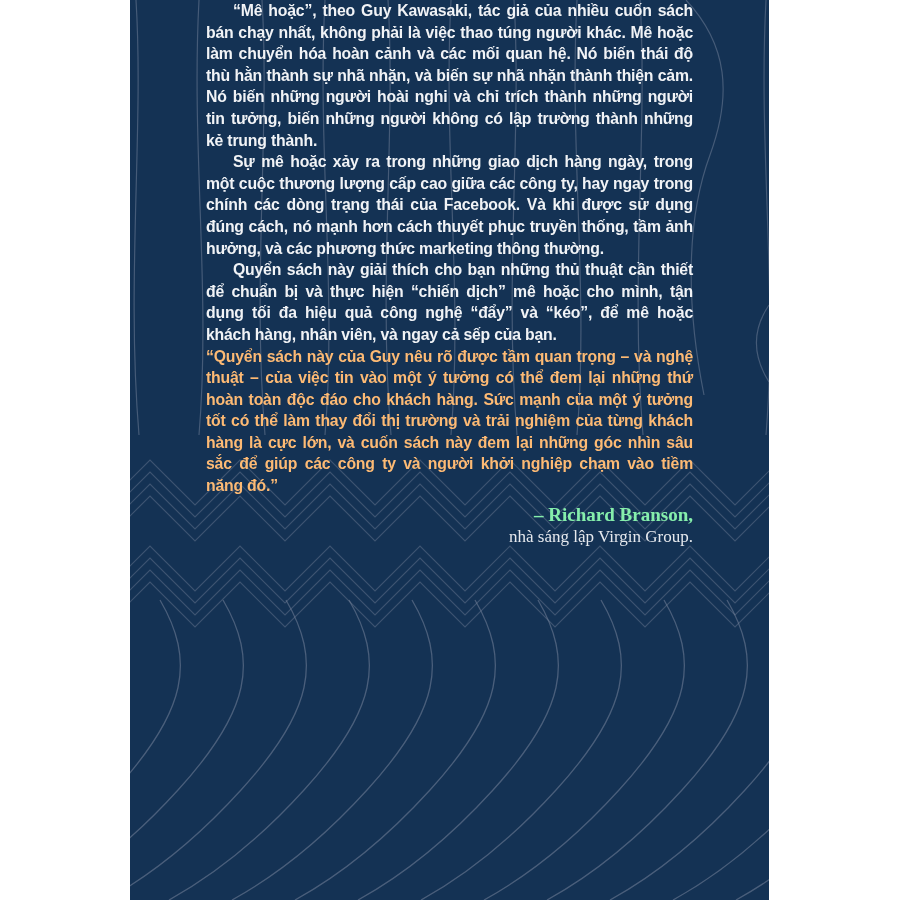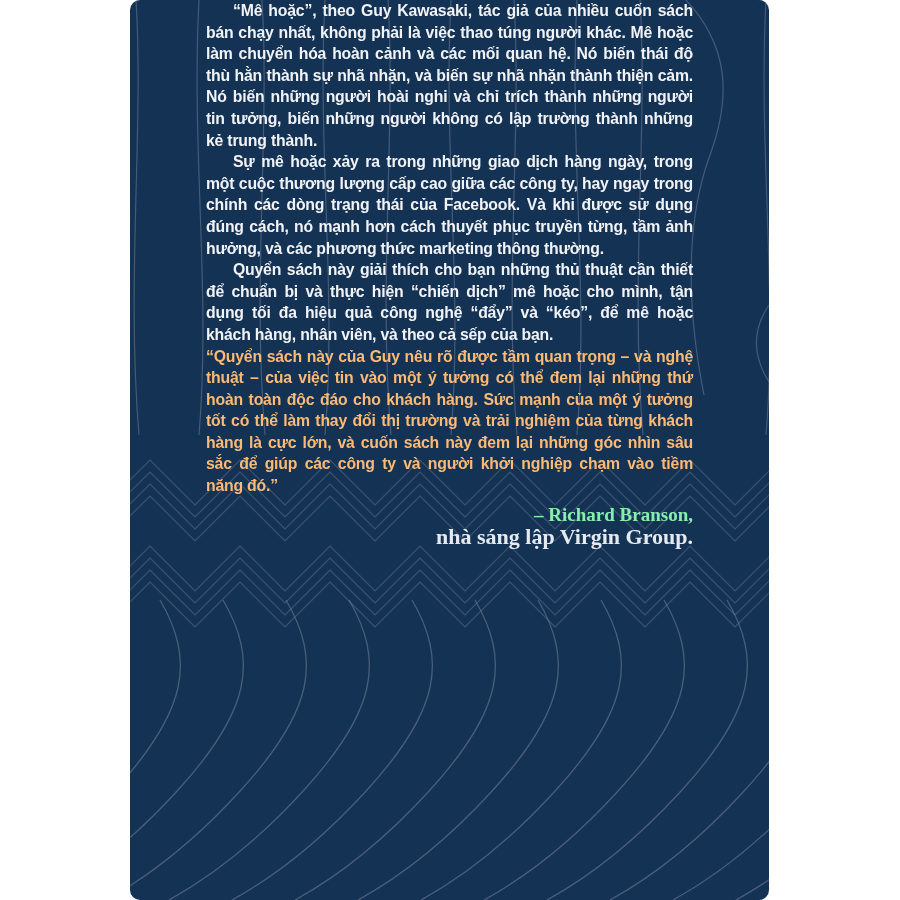--- a/index.html
+++ b/index.html
@@ -1,20 +1,20 @@
 <!DOCTYPE html>
 <html><head>
 <meta charset="utf-8">
 <style>
   html,body{margin:0;padding:0;}
   body{width:900px;height:900px;background:#ffffff;overflow:hidden;}
   .stage{position:relative;width:900px;height:900px;background:#ffffff;}
   .cover{
     position:absolute;left:130px;top:0;width:639px;height:900px;
-    background:#143254;overflow:hidden;border-radius:10px;
+    background:#143254;overflow:hidden;
   }
   .bg{position:absolute;left:0;top:0;width:639px;height:900px;}
   .text-block{
     position:absolute;top:0;left:76px;width:487px;
     color:#f1f3f6;
     font-family:"Liberation Sans", sans-serif;
     font-weight:bold;
     font-size:15.8px;
     line-height:21.6px;
     letter-spacing:-0.2px;
@@ -23,21 +23,21 @@
   .text-block p{margin:0;text-indent:27px;}
   .p1{margin-top:60px;}
   .p2,.p3{margin-top:9px;}
   .quote{
     margin-top:56px;
     color:#fdba74;
     text-indent:0 !important;
   }
   .attr{margin-top:6px;text-align:right;font-family:"Liberation Serif", serif;letter-spacing:0;}
   .attr-name{font-size:19px;font-weight:bold;color:#86efac;line-height:23px;}
-  .attr-role{font-size:22px;font-weight:bold;color:#e6e9ee;line-height:21px;}
+  .attr-role{font-size:17px;font-weight:normal;color:#e6e9ee;line-height:21px;}
 </style>
 </head>
 <body>
 
 <div class="stage">
   <div class="cover">
 
     <svg class="bg" viewBox="0 0 639 900" xmlns="http://www.w3.org/2000/svg" fill="none">
       <g stroke="#76849B" stroke-opacity="0.5" stroke-width="1.2">
         <path d="M6 0 C14 130 -4 280 9 435"></path>
@@ -76,22 +76,22 @@
         <path d="M597 600 C632 660 625 710 552 790 C502 845 457 878 417 900"></path>
         <path d="M660 600 C695 660 688 710 615 790 C565 845 520 878 480 900"></path>
         <path d="M723 600 C758 660 751 710 678 790 C628 845 583 878 543 900"></path>
         <path d="M786 600 C821 660 814 710 741 790 C691 845 646 878 606 900"></path>
         <path d="M849 600 C884 660 877 710 804 790 C754 845 709 878 669 900"></path>
       </g>
     </svg>
 
     <div class="text-block">
       <p class="p1">“Mê hoặc”, theo Guy Kawasaki, tác giả của nhiều cuốn sách bán chạy nhất, không phải là việc thao túng người khác. Mê hoặc làm chuyển hóa hoàn cảnh và các mối quan hệ. Nó biến thái độ thù hằn thành sự nhã nhặn, và biến sự nhã nhặn thành thiện cảm. Nó biến những người hoài nghi và chỉ trích thành những người tin tưởng, biến những người không có lập trường thành những kẻ trung thành.</p>
-      <p class="p2">Sự mê hoặc xảy ra trong những giao dịch hàng ngày, trong một cuộc thương lượng cấp cao giữa các công ty, hay ngay trong chính các dòng trạng thái của Facebook. Và khi được sử dụng đúng cách, nó mạnh hơn cách thuyết phục truyền từng, tầm ảnh hưởng, và các phương thức marketing thông thường.</p>
-      <p class="p3">Quyển sách này giải thích cho bạn những thủ thuật cần thiết để chuẩn bị và thực hiện “chiến dịch” mê hoặc cho mình, tận dụng tối đa hiệu quả công nghệ “đẩy” và “kéo”, để mê hoặc khách hàng, nhân viên, và theo cả sếp của bạn.</p>
+      <p class="p2">Sự mê hoặc xảy ra trong những giao dịch hàng ngày, trong một cuộc thương lượng cấp cao giữa các công ty, hay ngay trong chính các dòng trạng thái của Facebook. Và khi được sử dụng đúng cách, nó mạnh hơn cách thuyết phục truyền thống, tầm ảnh hưởng, và các phương thức marketing thông thường.</p>
+      <p class="p3">Quyển sách này giải thích cho bạn những thủ thuật cần thiết để chuẩn bị và thực hiện “chiến dịch” mê hoặc cho mình, tận dụng tối đa hiệu quả công nghệ “đẩy” và “kéo”, để mê hoặc khách hàng, nhân viên, và ngay cả sếp của bạn.</p>
       <p class="quote">“Quyển sách này của Guy nêu rõ được tầm quan trọng – và nghệ thuật – của việc tin vào một ý tưởng có thể đem lại những thứ hoàn toàn độc đáo cho khách hàng. Sức mạnh của một ý tưởng tốt có thể làm thay đổi thị trường và trải nghiệm của từng khách hàng là cực lớn, và cuốn sách này đem lại những góc nhìn sâu sắc để giúp các công ty và người khởi nghiệp chạm vào tiềm năng đó.”</p>
       <div class="attr">
         <div class="attr-name">– Richard Branson,</div>
         <div class="attr-role">nhà sáng lập Virgin Group.</div>
       </div>
     </div>
 
   </div>
 </div>
 

